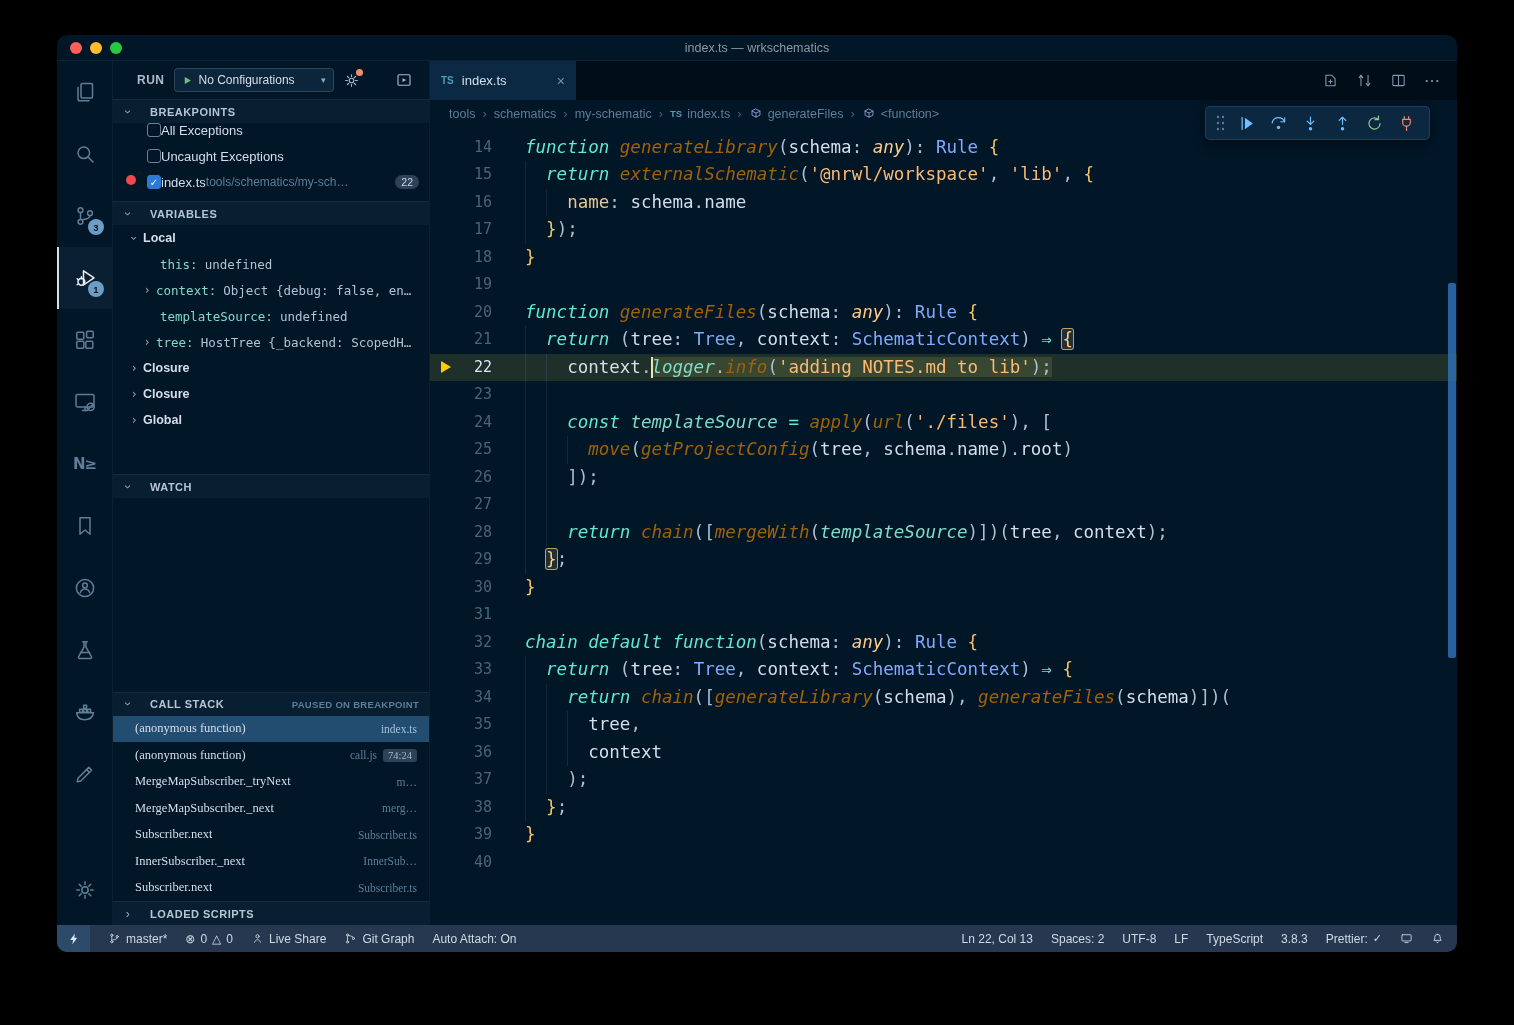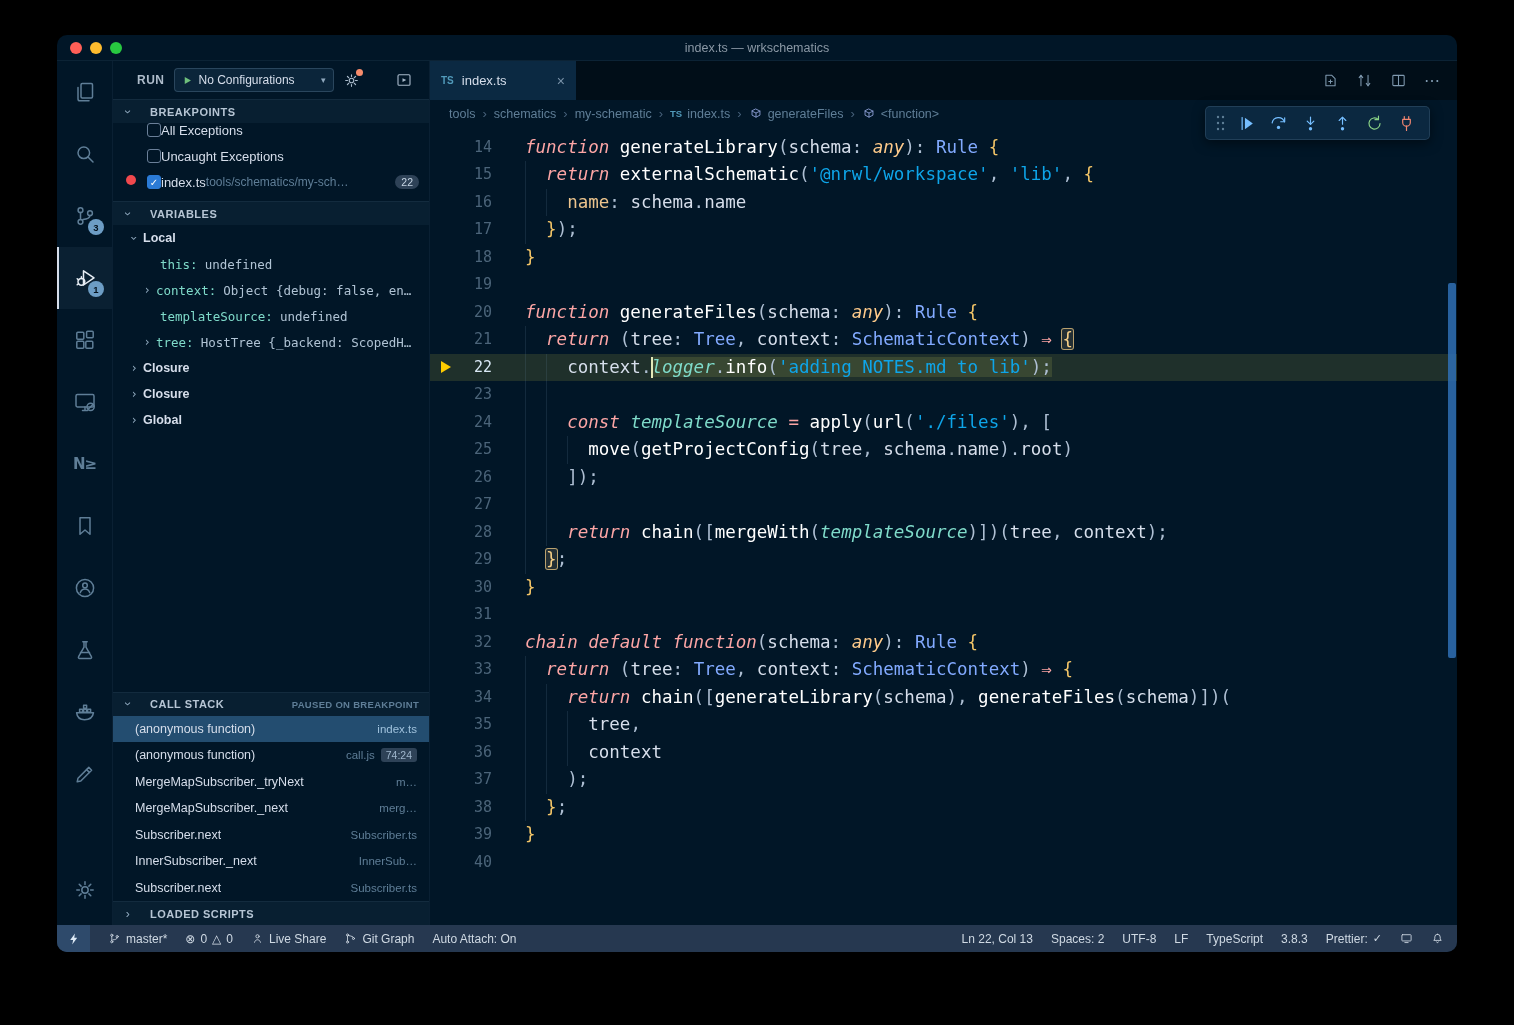--- a/index.html
+++ b/index.html
@@ -55,21 +55,21 @@
   .bp-badge{background:#2e4257;color:#c6d5e3;font-size:10.5px;padding:1px 6px;border-radius:8px;flex:none;}
   .vars{height:249px;flex:none;overflow:hidden;font-family:"DejaVu Sans Mono",monospace;font-size:12.5px;}
   .tree-row{height:26px;display:flex;align-items:center;white-space:nowrap;overflow:hidden;padding-right:8px;cursor:pointer;}
   .tree-row .chev{margin-right:4px;flex:none;}
   .ind0{padding-left:16px;} .ind1{padding-left:29px;} .ind2{padding-left:47px;}
   .scope-label{font-family:"Liberation Sans",sans-serif;font-size:12.5px;font-weight:bold;color:#d6deeb;}
   .var-name{color:#7fdbca;flex:none;}
   .var-val{color:#b0c3d4;margin-left:7px;overflow:hidden;text-overflow:ellipsis;}
   .watch-body{flex:1;min-height:0;}
   .cs-row{height:26.5px;display:flex;align-items:center;gap:24px;padding:0 12px 0 22px;
-    font-family:Liberation Sans, sans-serif;font-size:12.5px;color:#d6deeb;cursor:pointer;}
+    font-family:Liberation Serif, serif;font-size:12.5px;color:#d6deeb;cursor:pointer;}
   .cs-row.selected{background:#234d70;}
   .cs-name{white-space:nowrap;overflow:hidden;text-overflow:ellipsis;}
   .cs-right{margin-left:auto;display:flex;align-items:center;gap:6px;flex:none;}
   .cs-file{color:#5f7e97;font-size:11.5px;}
   .cs-row.selected .cs-file{color:#9fc1dc;}
   .cs-badge{background:#2e4257;color:#9fb6cc;font-size:10.5px;padding:1px 5px;border-radius:3px;}
   
   .editor{flex:1;min-width:0;display:flex;flex-direction:column;position:relative;background:#011627;}
   .tabbar{height:39px;flex:none;display:flex;align-items:stretch;background:#010e18;}
   .tab{width:146px;flex:none;background:#0b2942;display:flex;align-items:center;gap:8px;padding:0 11px;
@@ -92,25 +92,25 @@
   .code-line{display:flex;height:27.5px;line-height:27.5px;}
   .code-line.current{background:rgba(210,198,66,.15);}
   .gutter{width:95px;flex:none;padding-right:33px;text-align:right;position:relative;color:#4b6479;font-size:15px;}
   .code-line.current .num{color:#d9e8f5;}
   .dbg-arrow{position:absolute;left:11px;top:7px;width:0;height:0;
     border-left:10px solid #ffcc00;border-top:6.5px solid transparent;border-bottom:6.5px solid transparent;}
   .content{flex:1;position:relative;white-space:pre;}
   .guide{position:absolute;top:0;bottom:0;width:1px;background:rgba(95,126,151,.20);}
   .cursor{position:absolute;left:12ch;top:3px;bottom:3px;width:2px;background:#e2e8b8;}
   .tk{display:inline;}
-  .tk.kw{color:#fca5a5;font-style:italic;}
-  .tk.fn{color:#ffffff;}
+  .tk.kw{color:#5eead4;font-style:italic;}
+  .tk.fn{color:#a16207;font-style:italic;}
   .tk.typ{color:#82aaff;}
   .tk.prim{color:#ffcb8b;font-style:italic;}
-  .tk.str{color:#0ea5e9;}
+  .tk.str{color:#fdba74;}
   .tk.okey{color:#ecc48d;}
   .tk.p{color:#aebfd3;}
   .tk.id{color:#d6deeb;}
   .tk.pr{color:#7fdbca;font-style:italic;}
   .tk.gold{color:#f3c568;}
   .tk.goldbox{color:#f7d087;box-shadow:0 0 0 1px rgba(247,208,135,.75);background:rgba(247,208,135,.14);border-radius:2px;}
   .tk.hl{background:rgba(235,235,110,.12);}
   .overview-ruler{position:absolute;right:0;top:0;bottom:0;width:10px;}
   .ovr-seg{position:absolute;right:1px;width:8px;top:156px;height:375px;background:#2f6fb4;opacity:.85;border-radius:2px;}
   .debug-toolbar{position:absolute;left:775px;top:45px;height:34px;background:#0b2840;
@@ -352,20 +352,24 @@
           <div class="tree-row ind0">
             <span class="chev">›</span>
             <span class="scope-label">Closure</span>
           </div>
           <div class="tree-row ind0">
             <span class="chev">›</span>
             <span class="scope-label">Global</span>
           </div>
         </div>
 
+      <div class="sec-h">
+        <span class="chev open">›</span>
+        <span>WATCH</span>
+      </div>
       <div class="watch-body"></div>
 
       <div class="sec-h">
         <span class="chev open">›</span>
         <span>CALL STACK</span>
         <span class="sec-status">PAUSED ON BREAKPOINT</span>
       </div>
       <div id="cs-rows">
           <div class="cs-row selected">
             <span class="cs-name">(anonymous function)</span>

